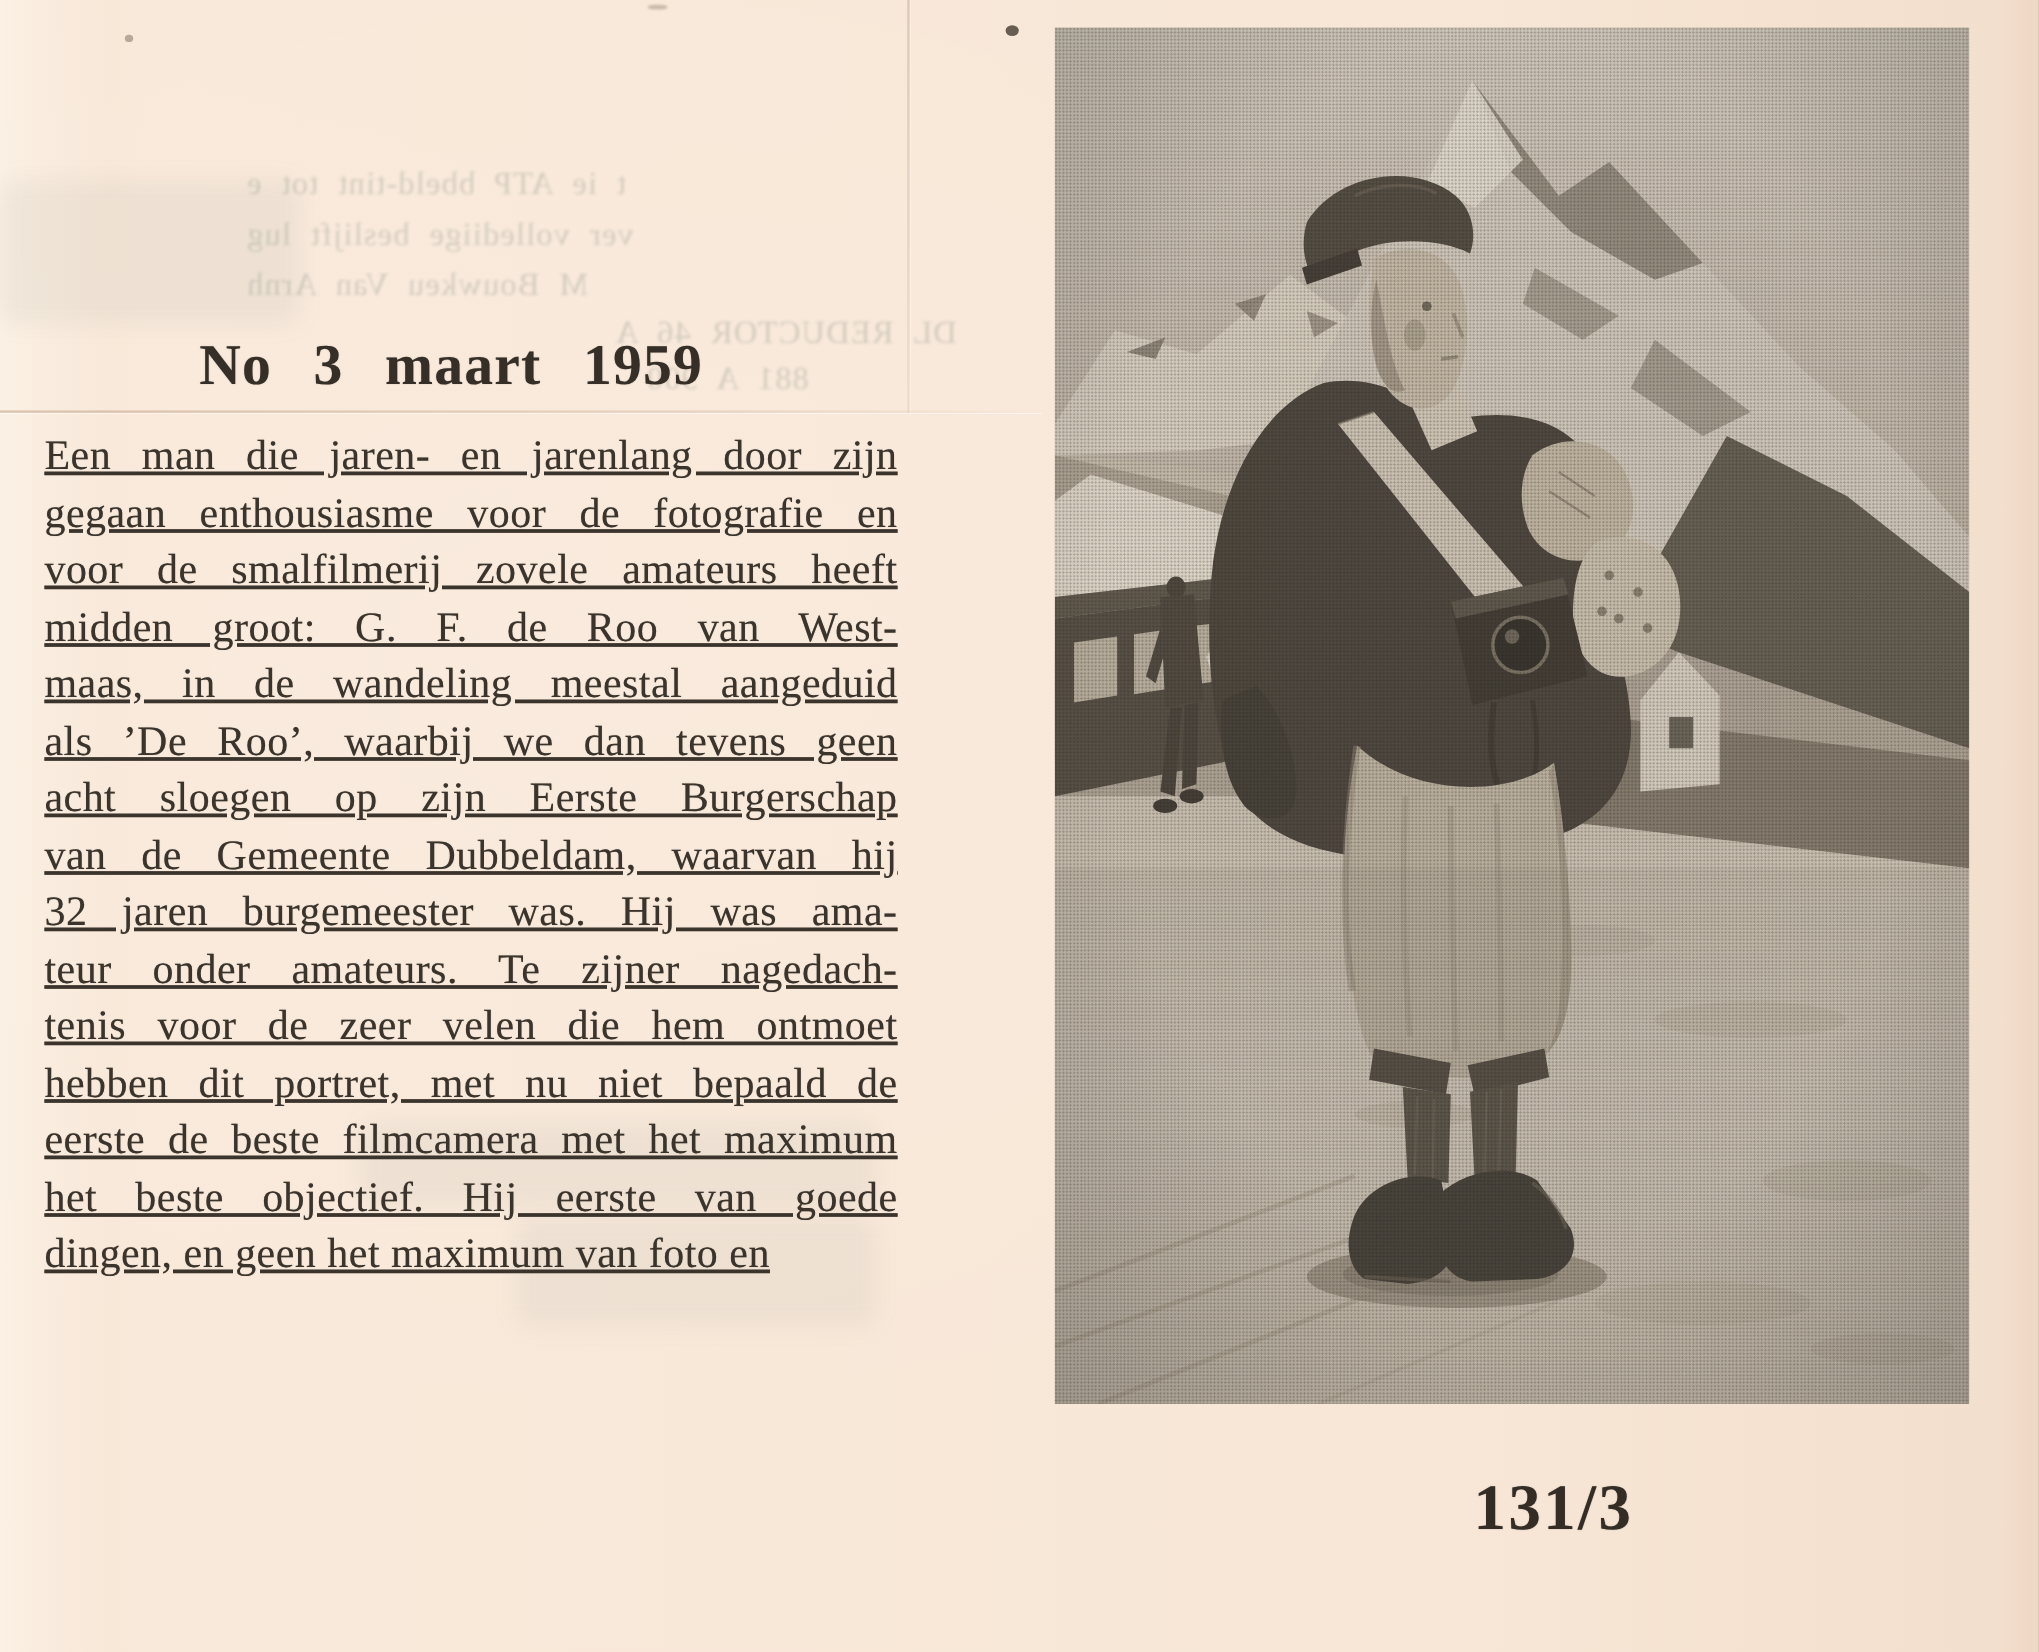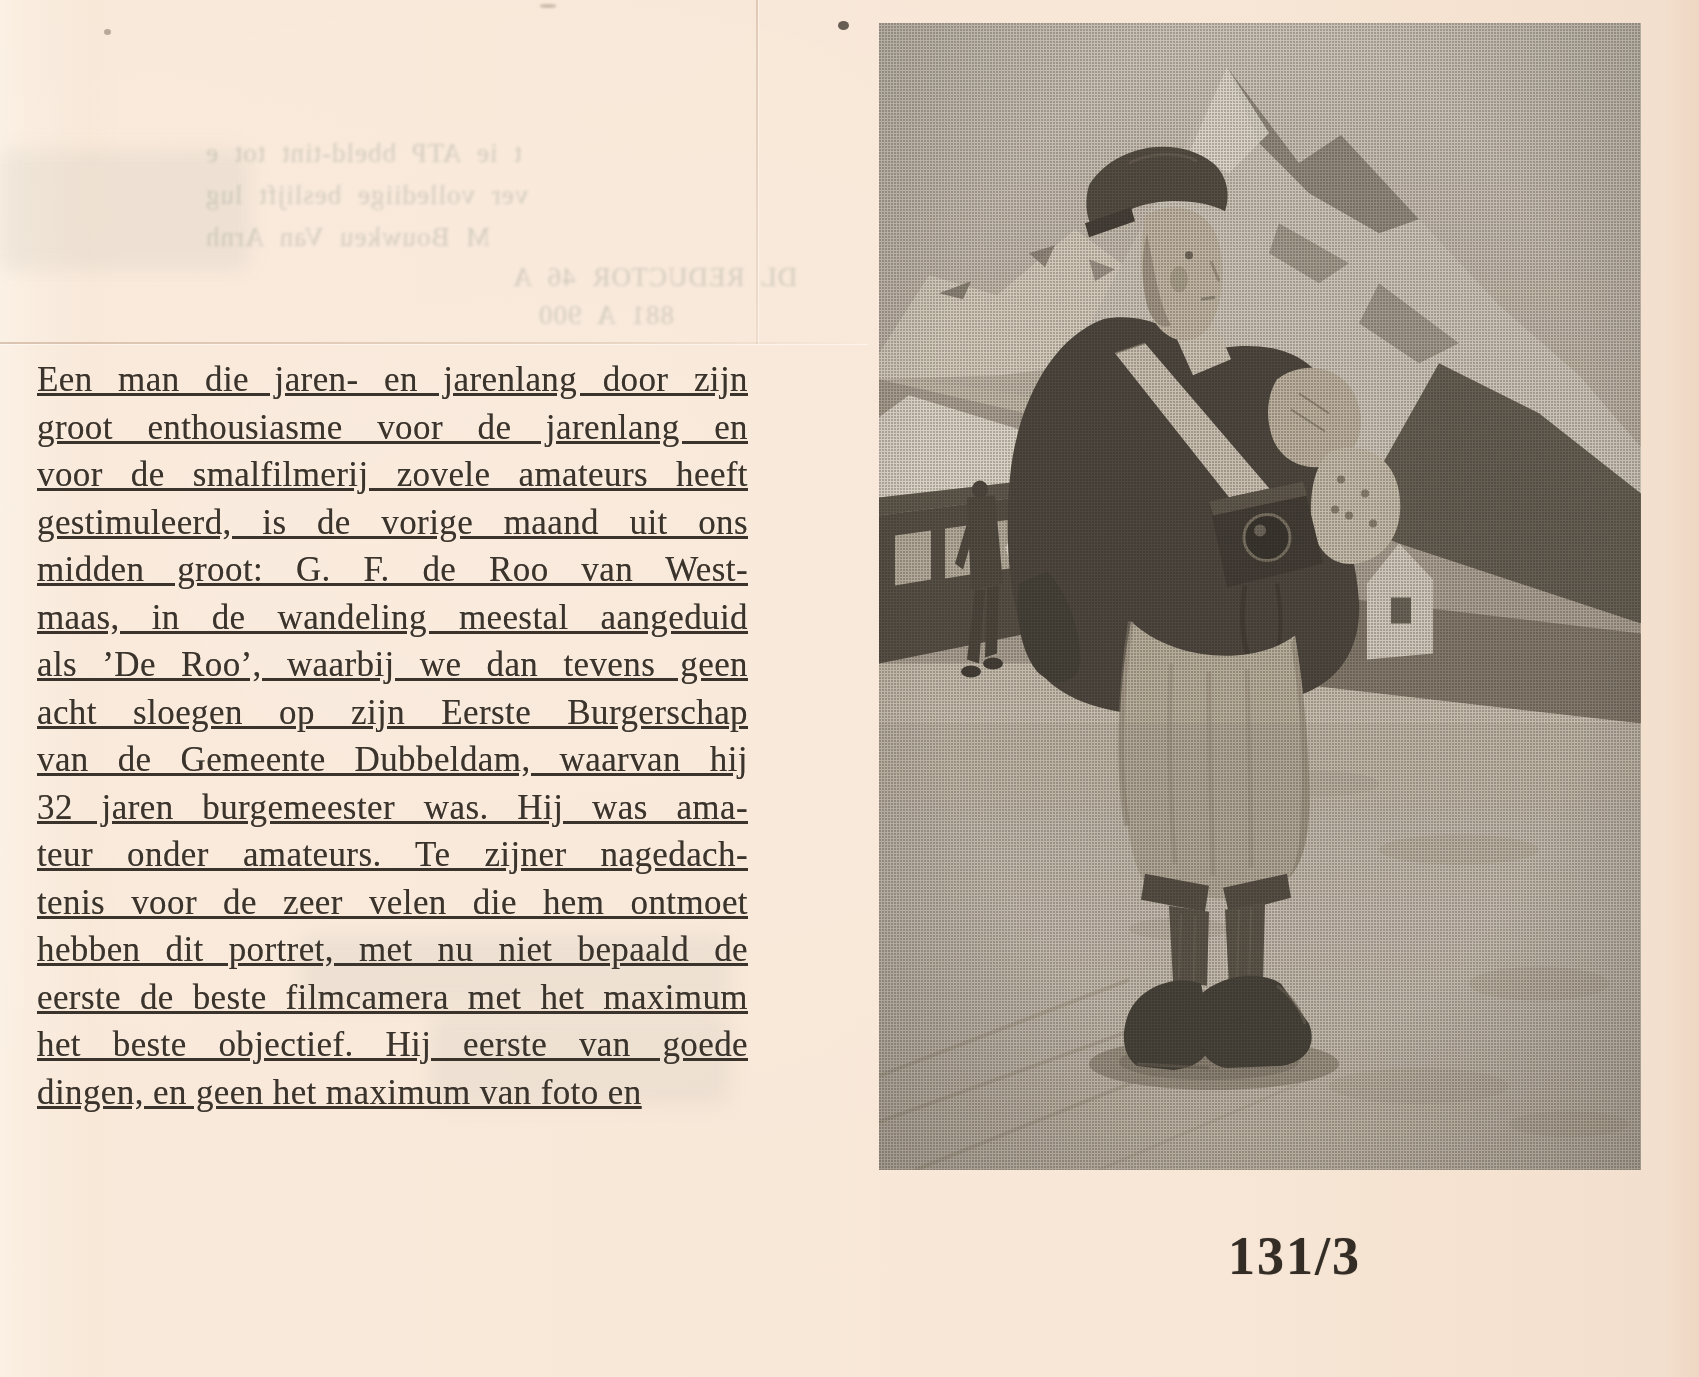--- a/index.html
+++ b/index.html
@@ -108,26 +108,26 @@
 
   <div class="ghost-blob" style="left:0;top:150px;width:250px;height:120px;"></div>
   <div class="ghost" style="left:205px;top:138px;">t ie ATP   bbeld-tint  tot e</div>
   <div class="ghost" style="left:205px;top:180px;">ver  vollediige  beslijft  lug</div>
   <div class="ghost" style="left:205px;top:222px;">M   Bouwkeu     Van  Arnh</div>
   <div class="ghost" style="left:512px;top:262px;">DL REDUCTOR  46 A</div>
   <div class="ghost" style="left:538px;top:300px;">881 A 900</div>
   <div class="ghost-blob" style="left:300px;top:935px;width:430px;height:70px;"></div>
   <div class="ghost-blob" style="left:430px;top:1015px;width:300px;height:90px;"></div>
 
+  <h1 class="heading">No 3 maart 1959</h1>
 
   <div class="article">
       <div class="t-line">Een man die jaren- en jarenlang door zijn</div>
-      <div class="t-line">groot enthousiasme voor de jarenlang en</div>
+      <div class="t-line">gegaan enthousiasme voor de fotografie en</div>
       <div class="t-line">voor de smalfilmerij zovele amateurs heeft</div>
-      <div class="t-line">gestimuleerd, is de vorige maand uit ons</div>
       <div class="t-line">midden groot: G. F. de Roo van West-</div>
       <div class="t-line">maas, in de wandeling meestal aangeduid</div>
       <div class="t-line">als ’De Roo’, waarbij we dan tevens geen</div>
       <div class="t-line">acht sloegen op zijn Eerste Burgerschap</div>
       <div class="t-line">van de Gemeente Dubbeldam, waarvan hij</div>
       <div class="t-line">32 jaren burgemeester was. Hij was ama-</div>
       <div class="t-line">teur onder amateurs. Te zijner nagedach-</div>
       <div class="t-line">tenis voor de zeer velen die hem ontmoet</div>
       <div class="t-line">hebben dit portret, met nu niet bepaald de</div>
       <div class="t-line">eerste de beste filmcamera met het maximum</div>

